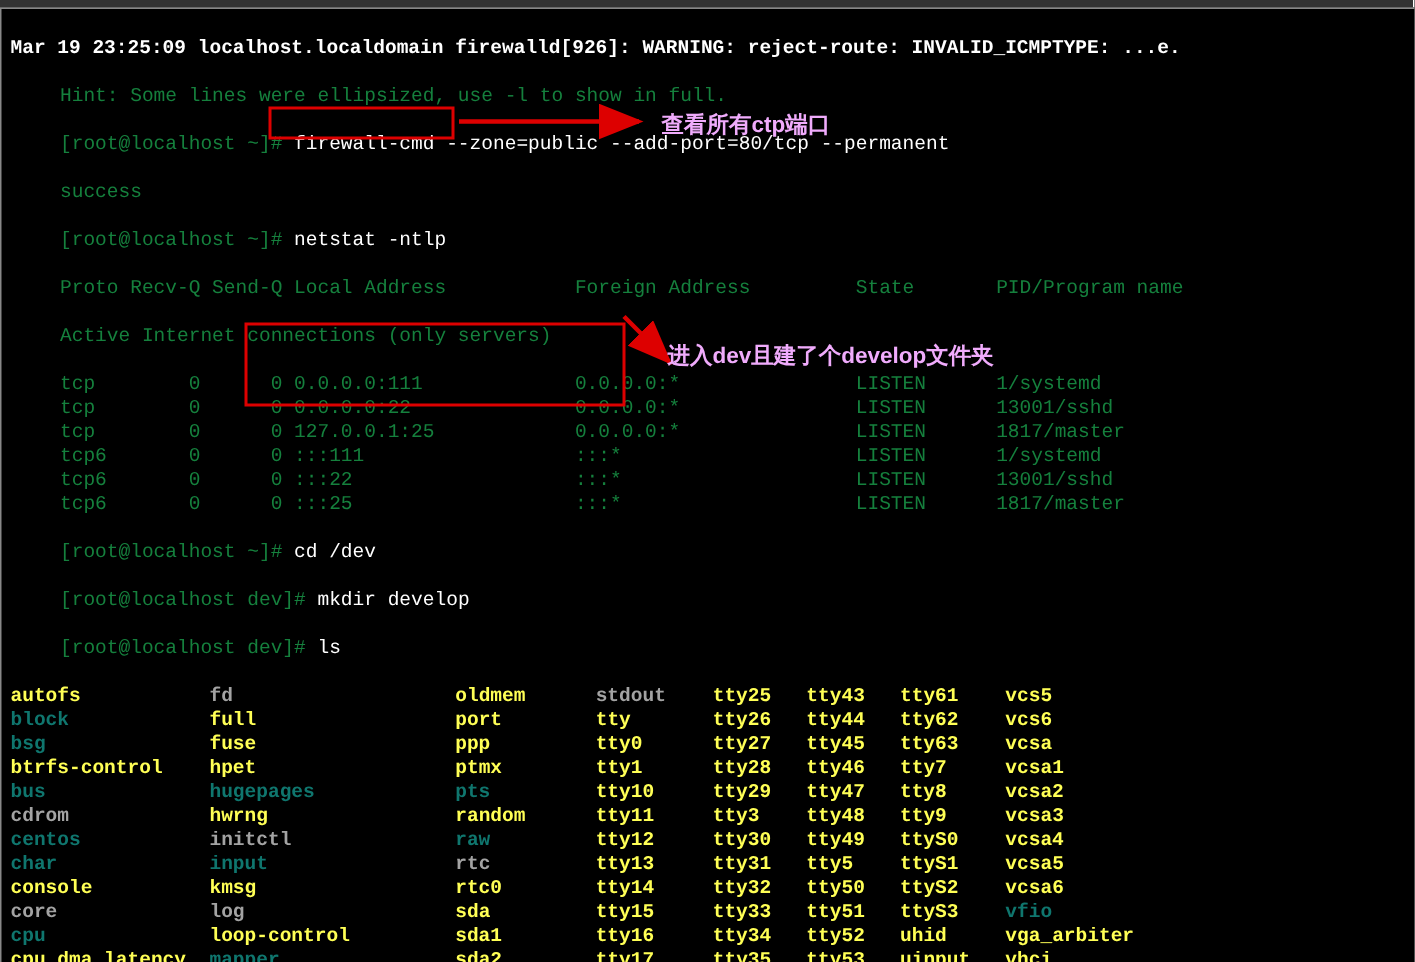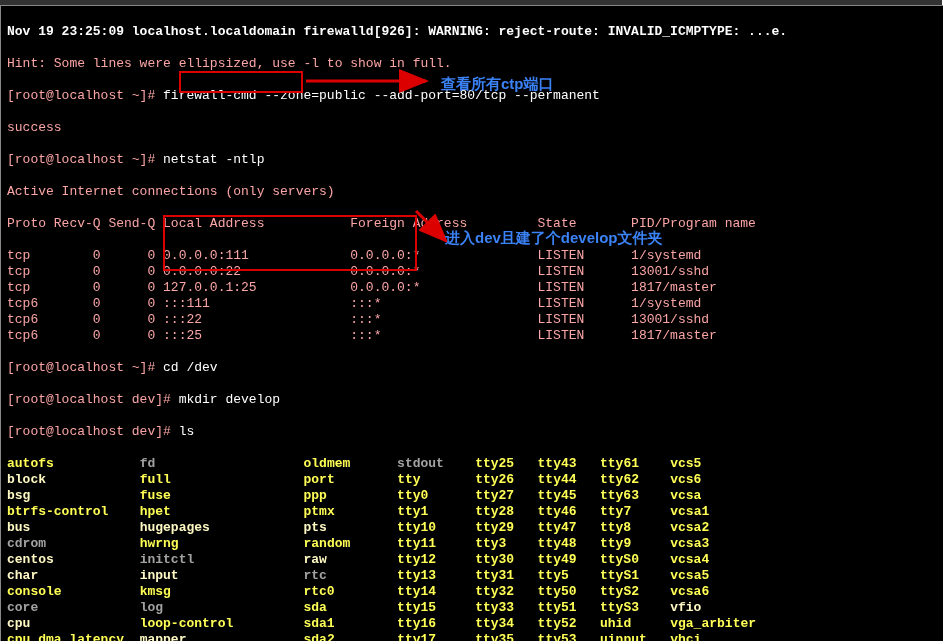--- a/index.html
+++ b/index.html
@@ -16,28 +16,28 @@
     width: 930px;
     padding: 2px 6px 6px 6px;
     position: relative;
     white-space: pre;
     overflow: hidden;
     border: 1px solid #888;
   }
   .line { white-space: pre; height: 16px; }
   .white-b { color: #fff; font-weight: bold; }
   .white { color: #fff; margin-top: 28px; }
-  .gray { color: #fca5a5; }
+  .gray { color: #15803d; margin-left: 33px; }
   .ltcyan { color: #a3a3a3; }
   .ltyellow { color: #ffff55; }
-  .ltblue { color: #fef9c3; }
+  .ltblue { color: #0f766e; }
   .bold { font-weight: bold; }
   .red-annot {
     position: absolute;
-    color: #3b82f6;
+    color: #f0abfc;
     font-family: Arial, sans-serif;
     font-size: 15px;
     font-weight: bold;
     white-space: nowrap;
   }
   .red-box {
     position: absolute;
     border: 2px solid #d00;
     pointer-events: none;
   }
@@ -45,27 +45,27 @@
   .titlebar {
     width:942px; height:5px; background:#333;
   }
 </style>
 </head>
 <body>
 
 <div class="titlebar"></div>
 
 <div class="terminal">
-<div class="line"><span class="white-b">Nov 19 23:25:09 localhost.localdomain firewalld[926]: WARNING: reject-route: INVALID_ICMPTYPE: ...e.</span></div>
+<div class="line"><span class="white-b">Mar 19 23:25:09 localhost.localdomain firewalld[926]: WARNING: reject-route: INVALID_ICMPTYPE: ...e.</span></div>
 <div class="line"><span class="gray">Hint: Some lines were ellipsized, use -l to show in full.</span></div>
 <div class="line"><span class="gray">[root@localhost ~]# </span><span class="white">firewall-cmd --zone=public --add-port=80/tcp --permanent</span></div>
 <div class="line"><span class="gray">success</span></div>
 <div class="line"><span class="gray">[root@localhost ~]# </span><span class="white">netstat -ntlp</span></div>
+<div class="line" id="netstat-header"><span class="gray">Proto Recv-Q Send-Q Local Address           Foreign Address         State       PID/Program name</span></div>
 <div class="line"><span class="gray">Active Internet connections (only servers)</span></div>
-<div class="line" id="netstat-header"><span class="gray">Proto Recv-Q Send-Q Local Address           Foreign Address         State       PID/Program name</span></div>
 <div id="netstat-body"><div class="line"><span class="gray">tcp        0      0 0.0.0.0:111             0.0.0.0:*               LISTEN      1/systemd</span></div><div class="line"><span class="gray">tcp        0      0 0.0.0.0:22              0.0.0.0:*               LISTEN      13001/sshd</span></div><div class="line"><span class="gray">tcp        0      0 127.0.0.1:25            0.0.0.0:*               LISTEN      1817/master</span></div><div class="line"><span class="gray">tcp6       0      0 :::111                  :::*                    LISTEN      1/systemd</span></div><div class="line"><span class="gray">tcp6       0      0 :::22                   :::*                    LISTEN      13001/sshd</span></div><div class="line"><span class="gray">tcp6       0      0 :::25                   :::*                    LISTEN      1817/master</span></div></div>
 <div class="line"><span class="gray">[root@localhost ~]# </span><span class="white">cd /dev</span></div>
 <div class="line"><span class="gray">[root@localhost dev]# </span><span class="white">mkdir develop</span></div>
 <div class="line"><span class="gray">[root@localhost dev]# </span><span class="white">ls</span></div>
 <div id="ls-body"><div class="line"><span class="ltyellow bold">autofs</span>           <span class="ltcyan bold">fd</span>                   <span class="ltyellow bold">oldmem</span>      <span class="ltcyan bold">stdout</span>    <span class="ltyellow bold">tty25</span>   <span class="ltyellow bold">tty43</span>   <span class="ltyellow bold">tty61</span>    <span class="ltyellow bold">vcs5</span></div><div class="line"><span class="ltblue bold">block</span>            <span class="ltyellow bold">full</span>                 <span class="ltyellow bold">port</span>        <span class="ltyellow bold">tty</span>       <span class="ltyellow bold">tty26</span>   <span class="ltyellow bold">tty44</span>   <span class="ltyellow bold">tty62</span>    <span class="ltyellow bold">vcs6</span></div><div class="line"><span class="ltblue bold">bsg</span>              <span class="ltyellow bold">fuse</span>                 <span class="ltyellow bold">ppp</span>         <span class="ltyellow bold">tty0</span>      <span class="ltyellow bold">tty27</span>   <span class="ltyellow bold">tty45</span>   <span class="ltyellow bold">tty63</span>    <span class="ltyellow bold">vcsa</span></div><div class="line"><span class="ltyellow bold">btrfs-control</span>    <span class="ltyellow bold">hpet</span>                 <span class="ltyellow bold">ptmx</span>        <span class="ltyellow bold">tty1</span>      <span class="ltyellow bold">tty28</span>   <span class="ltyellow bold">tty46</span>   <span class="ltyellow bold">tty7</span>     <span class="ltyellow bold">vcsa1</span></div><div class="line"><span class="ltblue bold">bus</span>              <span class="ltblue bold">hugepages</span>            <span class="ltblue bold">pts</span>         <span class="ltyellow bold">tty10</span>     <span class="ltyellow bold">tty29</span>   <span class="ltyellow bold">tty47</span>   <span class="ltyellow bold">tty8</span>     <span class="ltyellow bold">vcsa2</span></div><div class="line"><span class="ltcyan bold">cdrom</span>            <span class="ltyellow bold">hwrng</span>                <span class="ltyellow bold">random</span>      <span class="ltyellow bold">tty11</span>     <span class="ltyellow bold">tty3</span>    <span class="ltyellow bold">tty48</span>   <span class="ltyellow bold">tty9</span>     <span class="ltyellow bold">vcsa3</span></div><div class="line"><span class="ltblue bold">centos</span>           <span class="ltcyan bold">initctl</span>              <span class="ltblue bold">raw</span>         <span class="ltyellow bold">tty12</span>     <span class="ltyellow bold">tty30</span>   <span class="ltyellow bold">tty49</span>   <span class="ltyellow bold">ttyS0</span>    <span class="ltyellow bold">vcsa4</span></div><div class="line"><span class="ltblue bold">char</span>             <span class="ltblue bold">input</span>                <span class="ltcyan bold">rtc</span>         <span class="ltyellow bold">tty13</span>     <span class="ltyellow bold">tty31</span>   <span class="ltyellow bold">tty5</span>    <span class="ltyellow bold">ttyS1</span>    <span class="ltyellow bold">vcsa5</span></div><div class="line"><span class="ltyellow bold">console</span>          <span class="ltyellow bold">kmsg</span>                 <span class="ltyellow bold">rtc0</span>        <span class="ltyellow bold">tty14</span>     <span class="ltyellow bold">tty32</span>   <span class="ltyellow bold">tty50</span>   <span class="ltyellow bold">ttyS2</span>    <span class="ltyellow bold">vcsa6</span></div><div class="line"><span class="ltcyan bold">core</span>             <span class="ltcyan bold">log</span>                  <span class="ltyellow bold">sda</span>         <span class="ltyellow bold">tty15</span>     <span class="ltyellow bold">tty33</span>   <span class="ltyellow bold">tty51</span>   <span class="ltyellow bold">ttyS3</span>    <span class="ltblue bold">vfio</span></div><div class="line"><span class="ltblue bold">cpu</span>              <span class="ltyellow bold">loop-control</span>         <span class="ltyellow bold">sda1</span>        <span class="ltyellow bold">tty16</span>     <span class="ltyellow bold">tty34</span>   <span class="ltyellow bold">tty52</span>   <span class="ltyellow bold">uhid</span>     <span class="ltyellow bold">vga_arbiter</span></div><div class="line"><span class="ltyellow bold">cpu_dma_latency</span>  <span class="ltblue bold">mapper</span>               <span class="ltyellow bold">sda2</span>        <span class="ltyellow bold">tty17</span>     <span class="ltyellow bold">tty35</span>   <span class="ltyellow bold">tty53</span>   <span class="ltyellow bold">uinput</span>   <span class="ltyellow bold">vhci</span></div></div>
 
 
 
 <div class="red-box" style="left:178px; top:65px; width:120px; height:18px;"></div>
 <div class="red-box" style="left:162px; top:209px; width:250px; height:52px;"></div>

